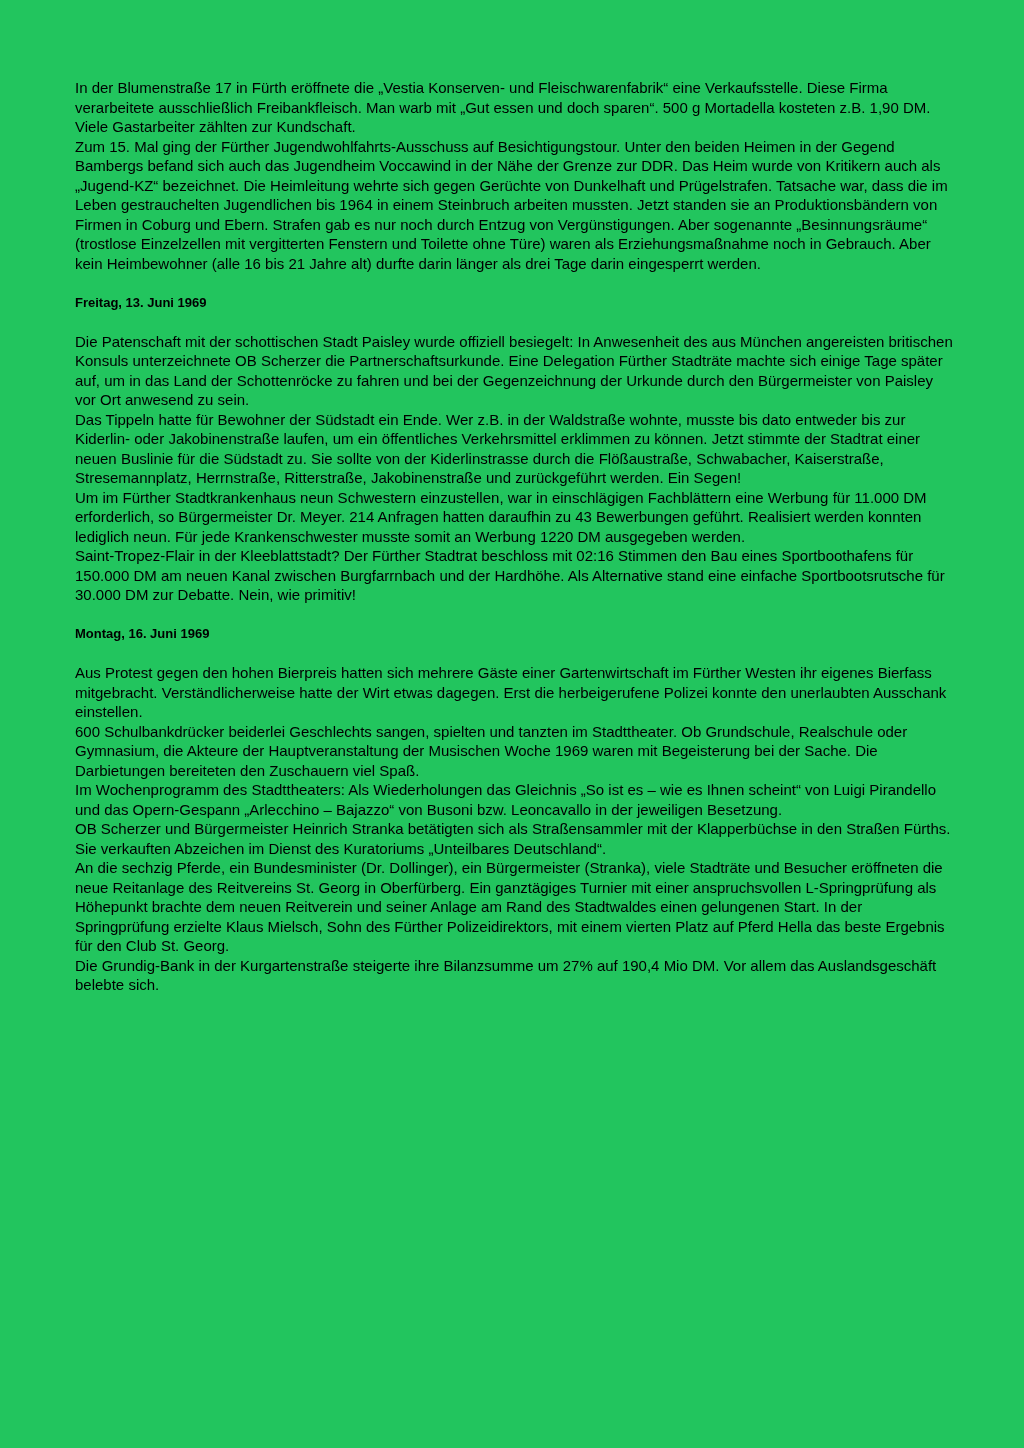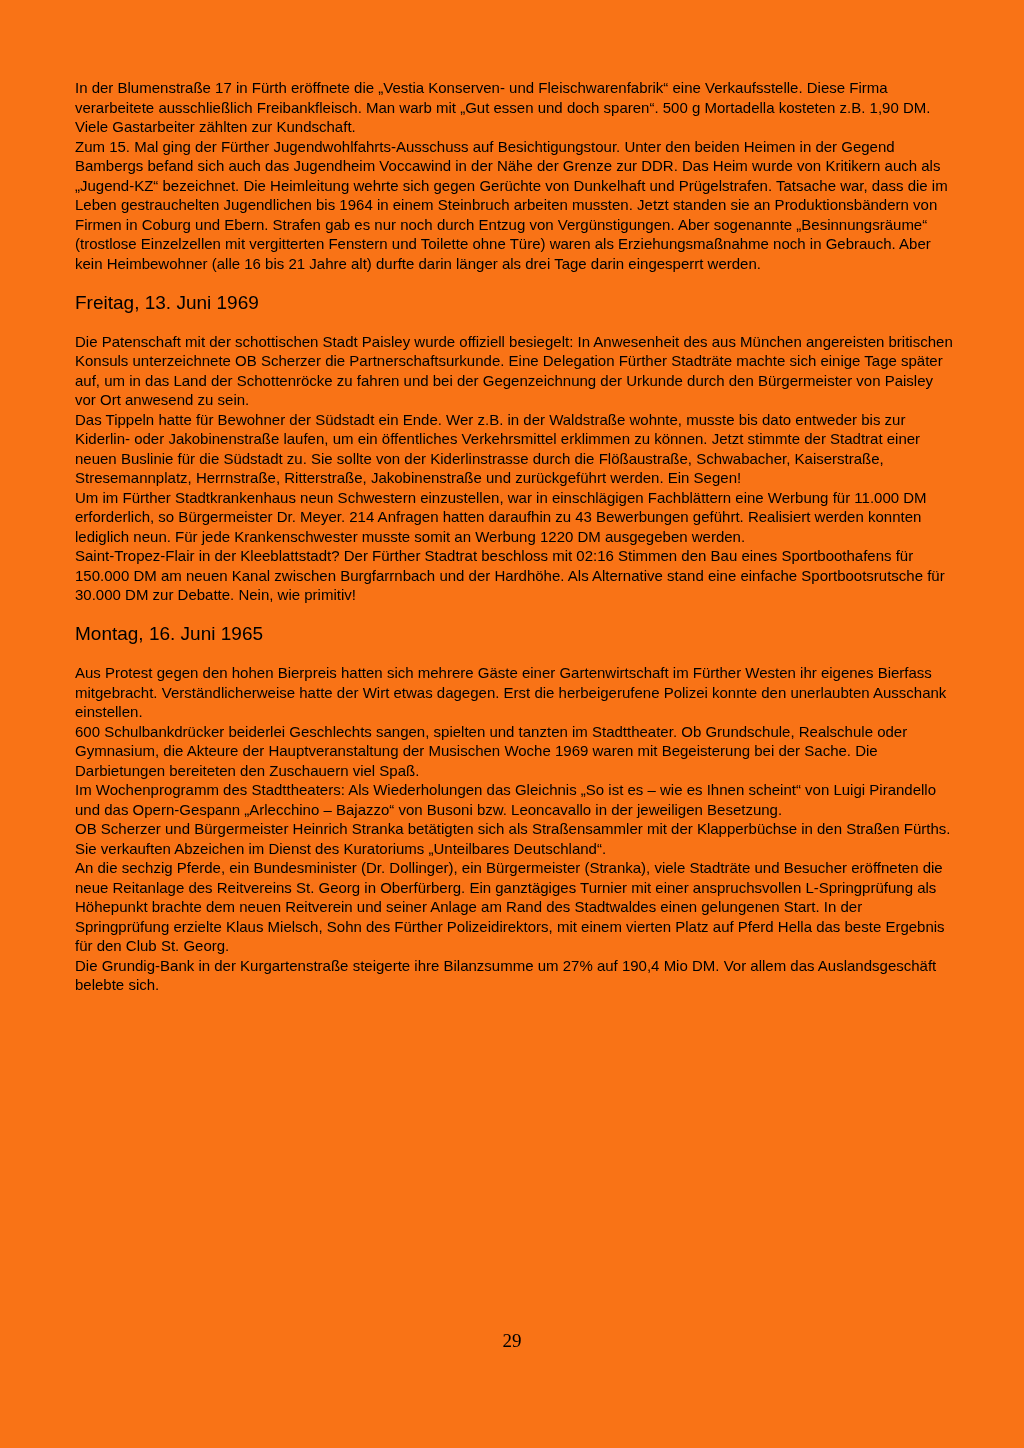--- a/index.html
+++ b/index.html
@@ -5,41 +5,41 @@
   html, body {
     margin: 0;
     padding: 0;
     background: #ffffff;
   }
   .page {
     position: relative;
     box-sizing: border-box;
     width: 1024px;
     height: 1448px;
-    background: #f97316;
+    background: #22c55e;
     color: #000000;
     padding: 78px 72px 0 75px;
     overflow: hidden;
   }
   .doc-body {
     width: 878px;
     font-family: "Liberation Sans", "DejaVu Sans", sans-serif;
     font-size: 15px;
     line-height: 19.5px;
     color: #000000;
     text-align: left;
   }
   .doc-section {
     margin: 0;
   }
   .doc-heading {
     font-family: "Liberation Sans", "DejaVu Sans", sans-serif;
-    font-size: 19px;
+    font-size: 13px;
     line-height: 19.5px;
-    font-weight: normal;
+    font-weight: bold;
     margin: 19.5px 0 19.5px 0;
   }
   .doc-paragraph {
     margin: 0;
   }
   .page-footer {
     position: absolute;
     left: 0;
     top: 1330px;
     width: 1024px;
@@ -61,25 +61,24 @@
       <section class="doc-section">
         <h2 class="doc-heading">Freitag, 13. Juni 1969</h2>
         <p class="doc-paragraph">Die Patenschaft mit der schottischen Stadt Paisley wurde offiziell besiegelt: In Anwesenheit des aus München angereisten britischen Konsuls unterzeichnete OB Scherzer die Partnerschaftsurkunde. Eine Delegation Fürther Stadträte machte sich einige Tage später auf, um in das Land der Schottenröcke zu fahren und bei der Gegenzeichnung der Urkunde durch den Bürgermeister von Paisley vor Ort anwesend zu sein.</p>
         <p class="doc-paragraph">Das Tippeln hatte für Bewohner der Südstadt ein Ende. Wer z.B. in der Waldstraße wohnte, musste bis dato entweder bis zur Kiderlin- oder Jakobinenstraße laufen, um ein öffentliches Verkehrsmittel erklimmen zu können. Jetzt stimmte der Stadtrat einer neuen Buslinie für die Südstadt zu. Sie sollte von der Kiderlinstrasse durch die Flößaustraße, Schwabacher, Kaiserstraße, Stresemannplatz, Herrnstraße, Ritterstraße, Jakobinenstraße und zurückgeführt werden. Ein Segen!</p>
       </section>
       <section class="doc-section">
         <p class="doc-paragraph">Um im Fürther Stadtkrankenhaus neun Schwestern einzustellen, war in einschlägigen Fachblättern eine Werbung für 11.000 DM erforderlich, so Bürgermeister Dr. Meyer. 214 Anfragen hatten daraufhin zu 43 Bewerbungen geführt. Realisiert werden konnten lediglich neun. Für jede Krankenschwester musste somit an Werbung 1220 DM ausgegeben werden.</p>
         <p class="doc-paragraph">Saint-Tropez-Flair in der Kleeblattstadt? Der Fürther Stadtrat beschloss mit 02:16 Stimmen den Bau eines Sportboothafens für 150.000 DM am neuen Kanal zwischen Burgfarrnbach und der Hardhöhe. Als Alternative stand eine einfache Sportbootsrutsche für 30.000 DM zur Debatte. Nein, wie primitiv!</p>
       </section>
       <section class="doc-section">
-        <h2 class="doc-heading">Montag, 16. Juni 1965</h2>
+        <h2 class="doc-heading">Montag, 16. Juni 1969</h2>
         <p class="doc-paragraph">Aus Protest gegen den hohen Bierpreis hatten sich mehrere Gäste einer Gartenwirtschaft im Fürther Westen ihr eigenes Bierfass mitgebracht. Verständlicherweise hatte der Wirt etwas dagegen. Erst die herbeigerufene Polizei konnte den unerlaubten Ausschank einstellen.</p>
         <p class="doc-paragraph">600 Schulbankdrücker beiderlei Geschlechts sangen, spielten und tanzten im Stadttheater. Ob Grundschule, Realschule oder Gymnasium, die Akteure der Hauptveranstaltung der Musischen Woche 1969 waren mit Begeisterung bei der Sache. Die Darbietungen bereiteten den Zuschauern viel Spaß.</p>
         <p class="doc-paragraph">Im Wochenprogramm des Stadttheaters: Als Wiederholungen das Gleichnis „So ist es – wie es Ihnen scheint“ von Luigi Pirandello und das Opern-Gespann „Arlecchino – Bajazzo“ von Busoni bzw. Leoncavallo in der jeweiligen Besetzung.</p>
       </section>
       <section class="doc-section">
         <p class="doc-paragraph">OB Scherzer und Bürgermeister Heinrich Stranka betätigten sich als Straßensammler mit der Klapperbüchse in den Straßen Fürths. Sie verkauften Abzeichen im Dienst des Kuratoriums „Unteilbares Deutschland“.</p>
         <p class="doc-paragraph">An die sechzig Pferde, ein Bundesminister (Dr. Dollinger), ein Bürgermeister (Stranka), viele Stadträte und Besucher eröffneten die neue Reitanlage des Reitvereins St. Georg in Oberfürberg. Ein ganztägiges Turnier mit einer anspruchsvollen L-Springprüfung als Höhepunkt brachte dem neuen Reitverein und seiner Anlage am Rand des Stadtwaldes einen gelungenen Start. In der Springprüfung erzielte Klaus Mielsch, Sohn des Fürther Polizeidirektors, mit einem vierten Platz auf Pferd Hella das beste Ergebnis für den Club St. Georg.</p>
         <p class="doc-paragraph">Die Grundig-Bank in der Kurgartenstraße steigerte ihre Bilanzsumme um 27% auf 190,4 Mio DM. Vor allem das Auslandsgeschäft belebte sich.</p>
       </section>
     </div>
-  <div class="page-footer">29</div>
 </div>
 
 </body></html>

